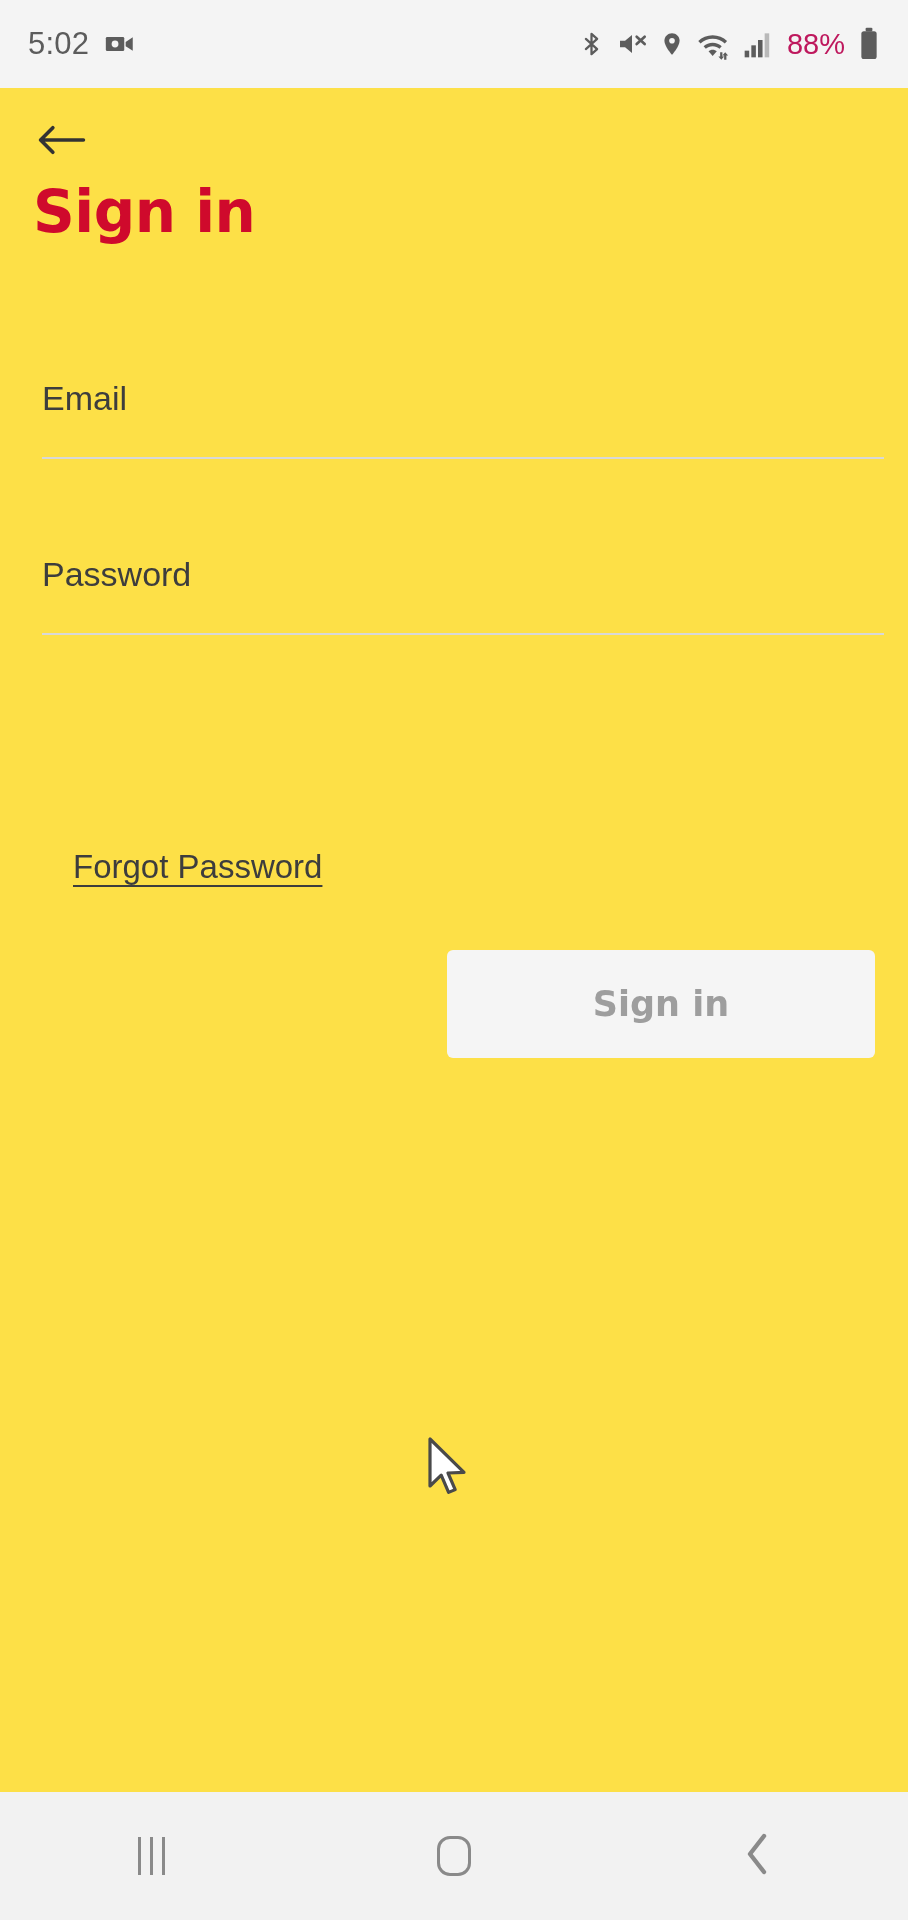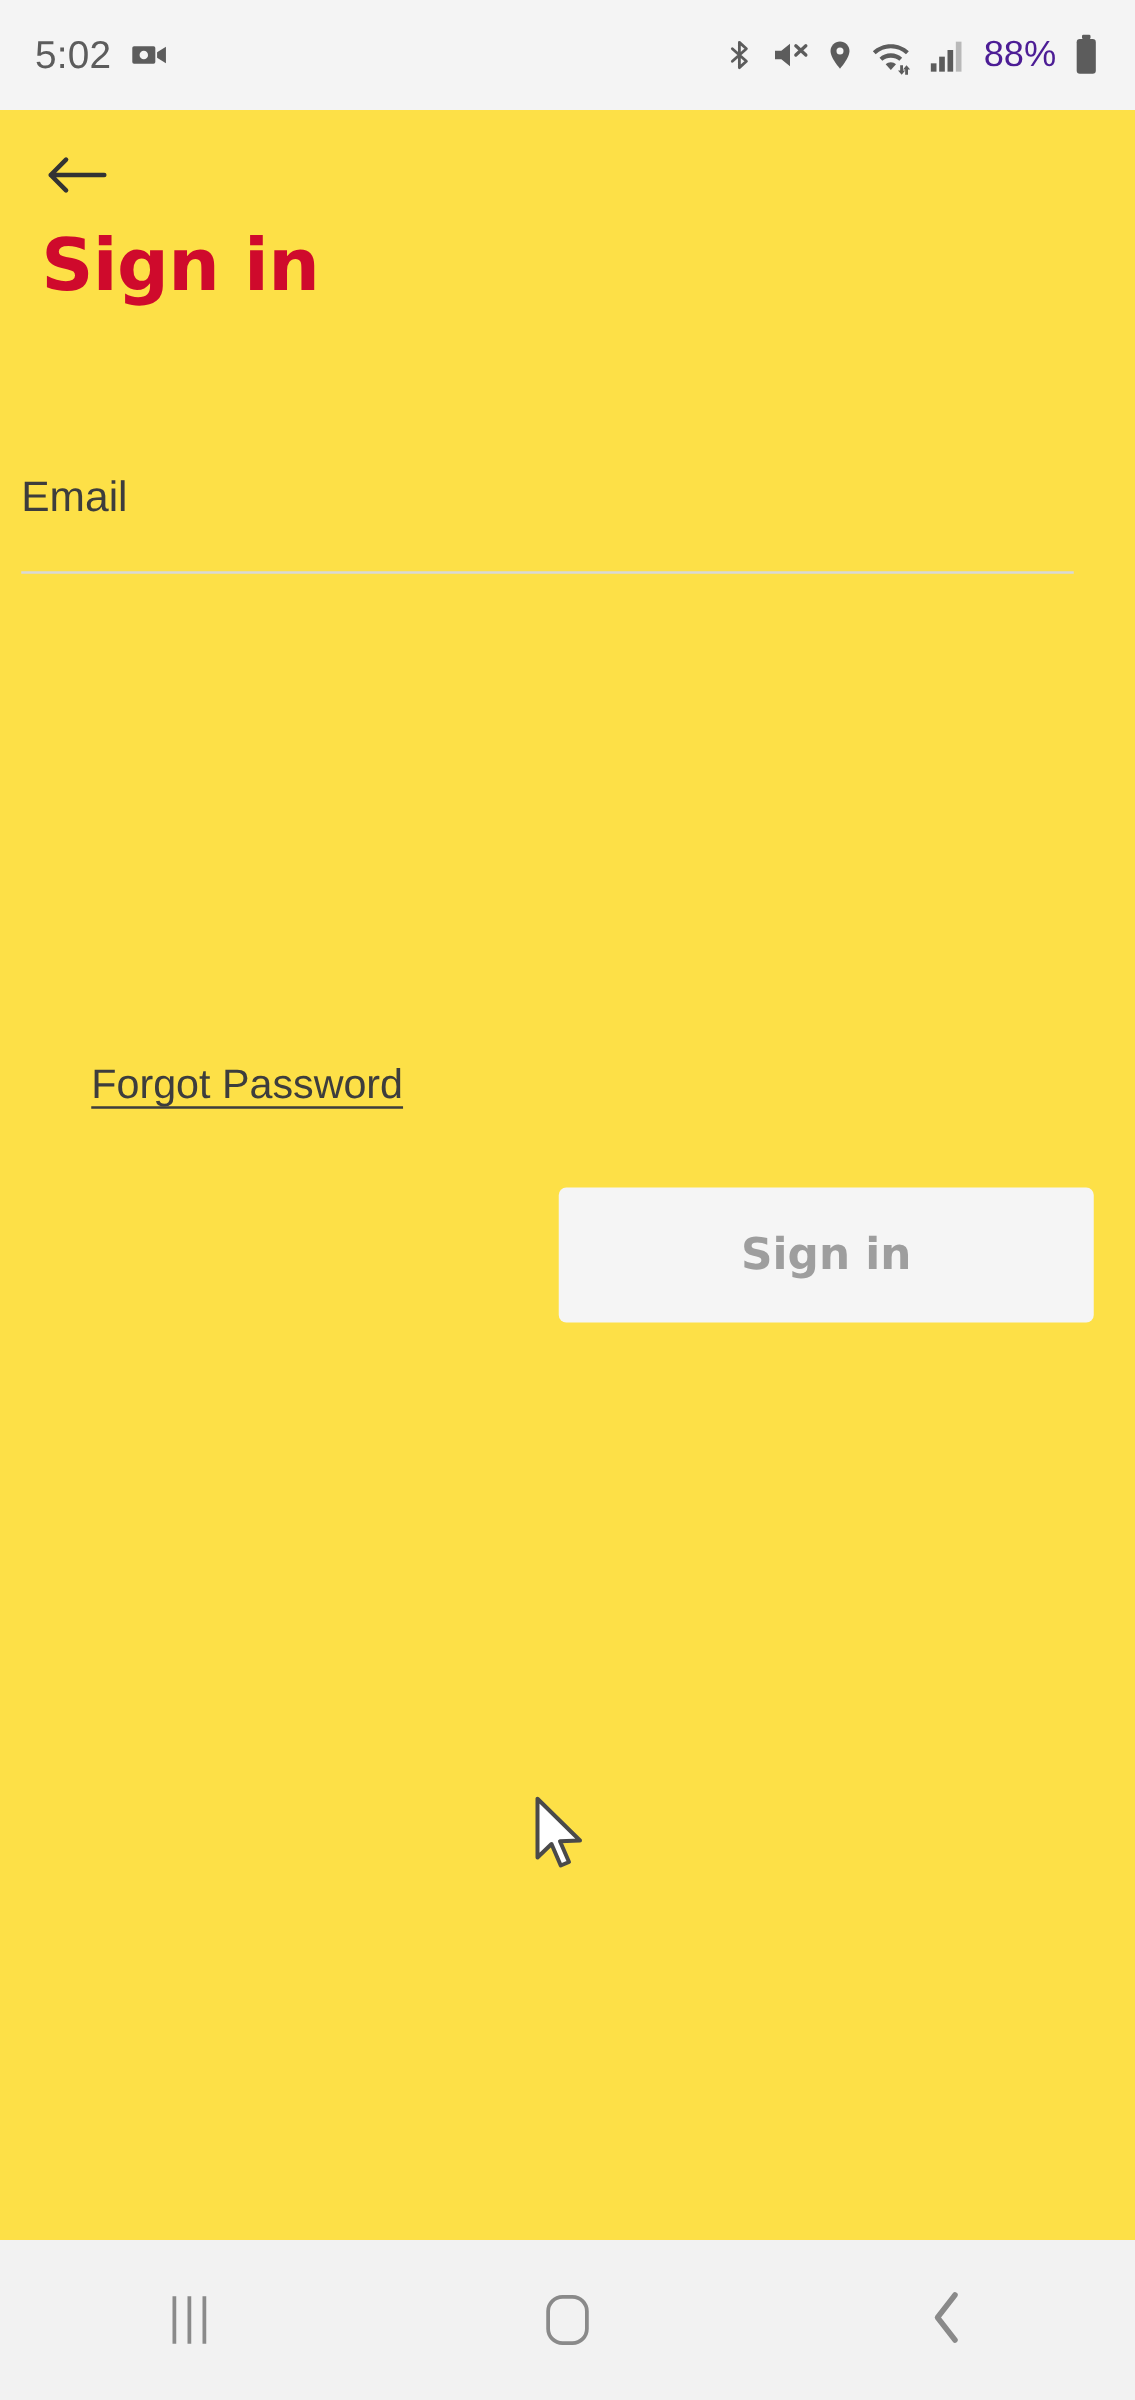--- a/index.html
+++ b/index.html
@@ -42,21 +42,21 @@
     position: absolute;
     right: 28px;
     top: 0;
     height: 88px;
     display: flex;
     align-items: center;
     gap: 11px;
   }
   .status-battery-text {
     font-size: 29px;
-    color: #4c1d95;
+    color: #be185d;
     margin-left: 3px;
     margin-right: 2px;
   }
   .ic { display: block; }
 
   
   .app-body {
     position: absolute;
     top: 88px; left: 0;
     width: 908px;
@@ -82,21 +82,21 @@
     font-weight: bold;
     color: #cf0a2c;
     letter-spacing: -0.5px;
     line-height: 1;
     font-family: "DejaVu Sans", sans-serif;
   }
 
   
   .field {
     position: absolute;
-    left: 17px;
+    left: 42px;
     width: 842px;
   }
   .field-email  { top: 290px; }
   .field-pass   { top: 466px; }
 
   .field-label {
     font-size: 34px;
     color: #3d3d3d;
     font-family: "Liberation Sans", sans-serif;
     line-height: 1.2;
@@ -257,20 +257,24 @@
     </span>
   </div>
 
   <div class="page-title">Sign in</div>
 
   <div class="field field-email">
     <div class="field-label">Email</div>
     <div class="field-underline"></div>
   </div>
 
+  <div class="field field-pass">
+    <div class="field-label">Password</div>
+    <div class="field-underline"></div>
+  </div>
 
   <div class="forgot-link">Forgot Password</div>
 
   <div class="signin-button">Sign in</div>
 
   <div class="cursor">
     <svg width="46" height="62" viewBox="0 0 23 31">
       <path d="M2 1.5 L2 25 L7.6 19.6 L11.3 28.2 L14.6 26.8 L11 18.5 L19 18.2 Z" fill="#ffffff" stroke="#4a4a4a" stroke-width="1.6" stroke-linejoin="round"></path>
     </svg>
   </div>

